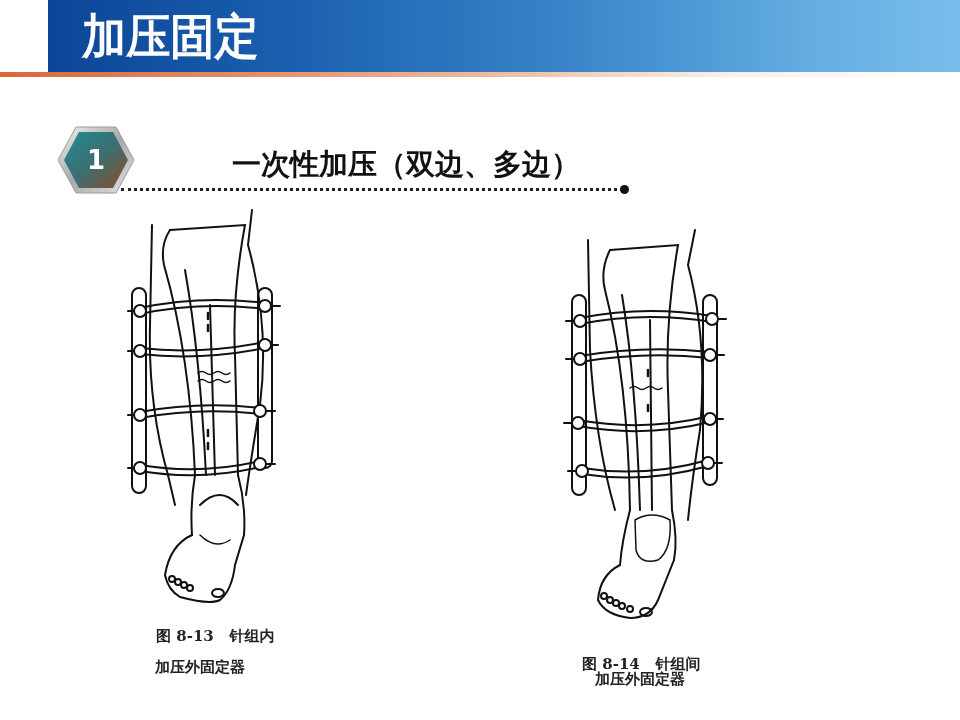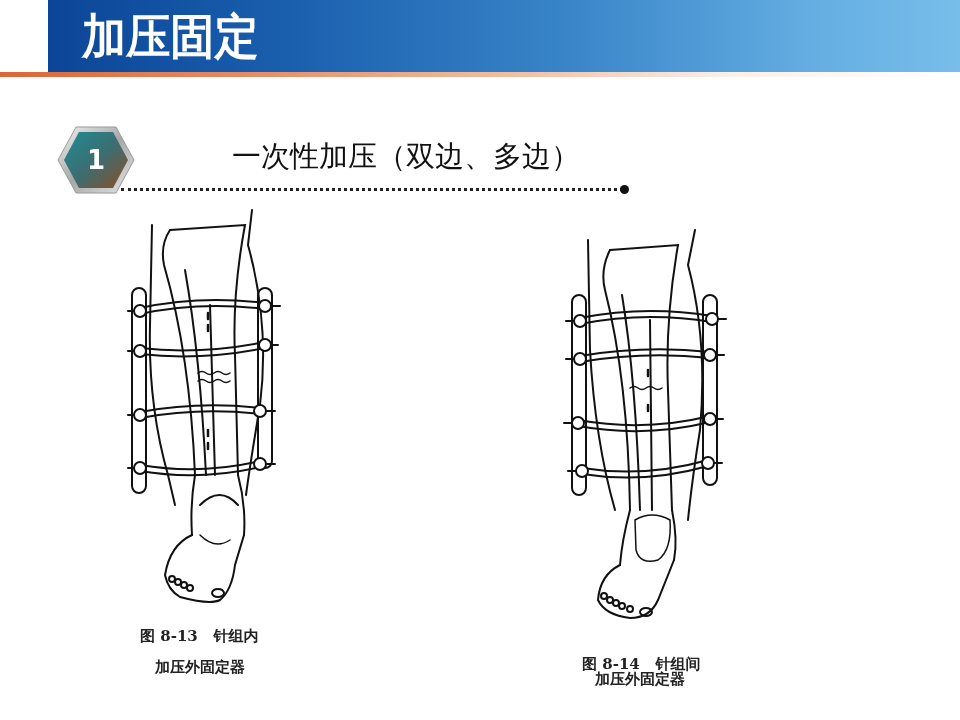--- a/index.html
+++ b/index.html
@@ -4,21 +4,21 @@
 <style>
   html, body { margin:0; padding:0; }
   body { width:960px; height:720px; position:relative; overflow:hidden; background:#ffffff; font-family:"DejaVu Sans", sans-serif; }
   .header { position:absolute; left:0; top:0; width:960px; height:72px;
     background:linear-gradient(90deg,#0c4597 0%,#1a5fae 25%,#3a86c9 55%,#64aee2 80%,#7fc3ee 100%);margin-left:48px; }
   .header-title { position:absolute; left:34px; top:4px; font-size:48px; font-weight:bold; color:#ffffff; letter-spacing:0px; line-height:64px; transform:scaleX(0.92); transform-origin:left center; }
   .accent-line { position:absolute; left:0; top:72px; width:960px; height:5px;
     background:linear-gradient(90deg,#d9673a 0%,#e48a63 25%,#efc2a8 55%,#fbeee6 75%,#ffffff 100%); }
   .badge { position:absolute; left:57px; top:126px; width:78px; height:68px; }
   .badge-num { position:absolute; left:57px; top:126px; width:78px; height:68px; line-height:68px; text-align:center; color:#ffffff; font-size:26px; font-weight:bold; }
-  .subtitle { position:absolute; left:232px; top:136px; font-size:29px; color:#111; line-height:40px; white-space:nowrap; }
+  .subtitle { position:absolute; left:232px; top:144px; font-size:29px; color:#111; line-height:40px; white-space:nowrap;font-weight:bold; }
   .dotted { position:absolute; left:121px; top:188px; width:502px; height:0; border-top:3px dotted #222; }
   .dot-end { position:absolute; left:620px; top:185px; width:9px; height:9px; border-radius:50%; background:#111; }
   .figure { position:absolute; }
   .caption { position:absolute; font-family:"DejaVu Serif", serif; font-weight:bold; color:#222; font-size:15px; line-height:24px; white-space:pre; }
 </style>
 </head>
 <body>
 
 <div class="header">
   <div class="header-title">加压固定</div>
@@ -90,21 +90,21 @@
   <path d="M75 270 Q70 300 72 330 M118 270 Q126 300 124 330"></path>
   <path d="M80 300 Q100 280 118 300"></path>
   <path d="M72 330 Q50 340 45 370 Q48 385 60 392 Q90 400 100 395 Q112 385 115 360 L124 330"></path>
   <path d="M80 330 Q95 345 110 335" stroke-width="1.5"></path>
   <ellipse cx="98" cy="388" rx="6" ry="4"></ellipse>
   <circle cx="52" cy="374" r="3"></circle>
     <circle cx="58" cy="377" r="3"></circle>
     <circle cx="64" cy="380" r="3"></circle>
     <circle cx="70" cy="383" r="3"></circle>
 </svg>
-<div class="caption" style="left:140px;top:624px;">图 8-13   针组内</div>
+<div class="caption" style="left:156px;top:624px;">图 8-13   针组内</div>
 <div class="caption" style="left:155px;top:655px;">加压外固定器</div>
 
 <svg class="figure" style="left:560px;top:220px;width:180px;height:400px;" viewBox="0 0 180 400" fill="none" stroke="#111" stroke-width="2" stroke-linecap="round">
   <path d="M28 20 L30 130 Q35 220 55 290"></path>
   <path d="M135 10 L128 45 Q148 120 140 210 Q132 260 128 300"></path>
   <path d="M50 30 L118 25 Q105 100 108 170 L112 290"></path>
   <path d="M50 30 Q40 50 45 70 Q68 160 70 290"></path>
   <path d="M62 75 Q76 160 80 290"></path>
   <path d="M90 100 L92 290"></path>
   <path d="M70 168 q4 -3 8 0 q4 3 8 0 q4 -3 8 0 q4 3 8 0" stroke-width="1.5"></path>

